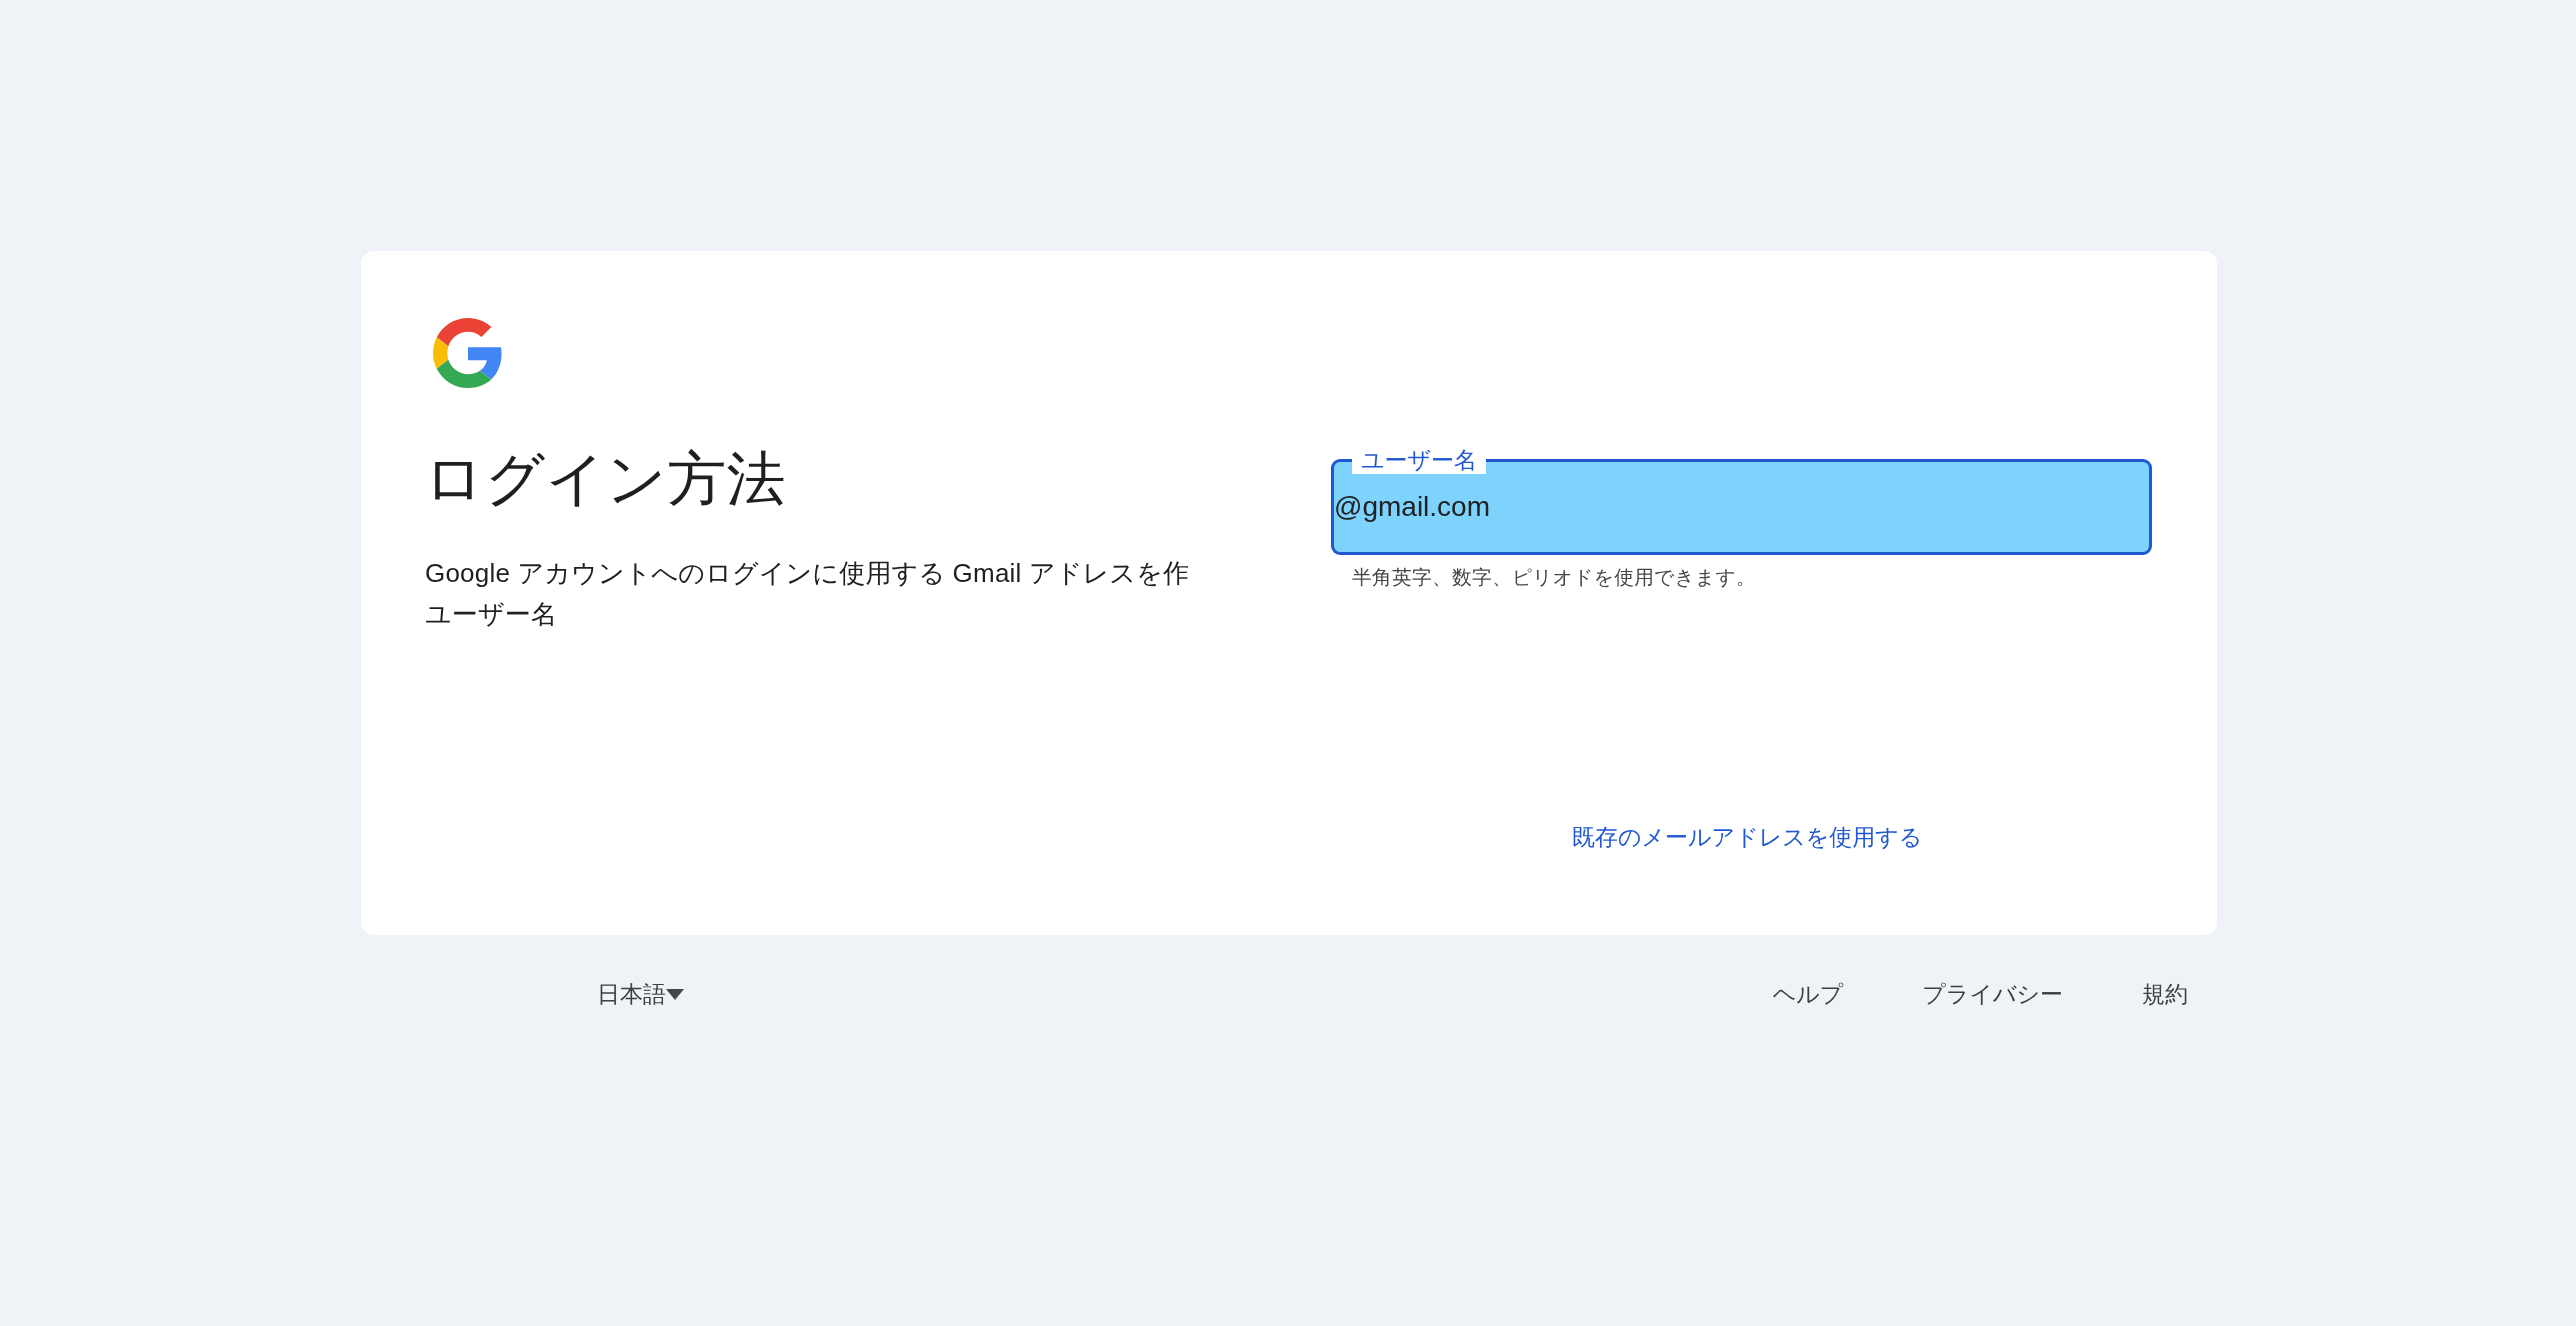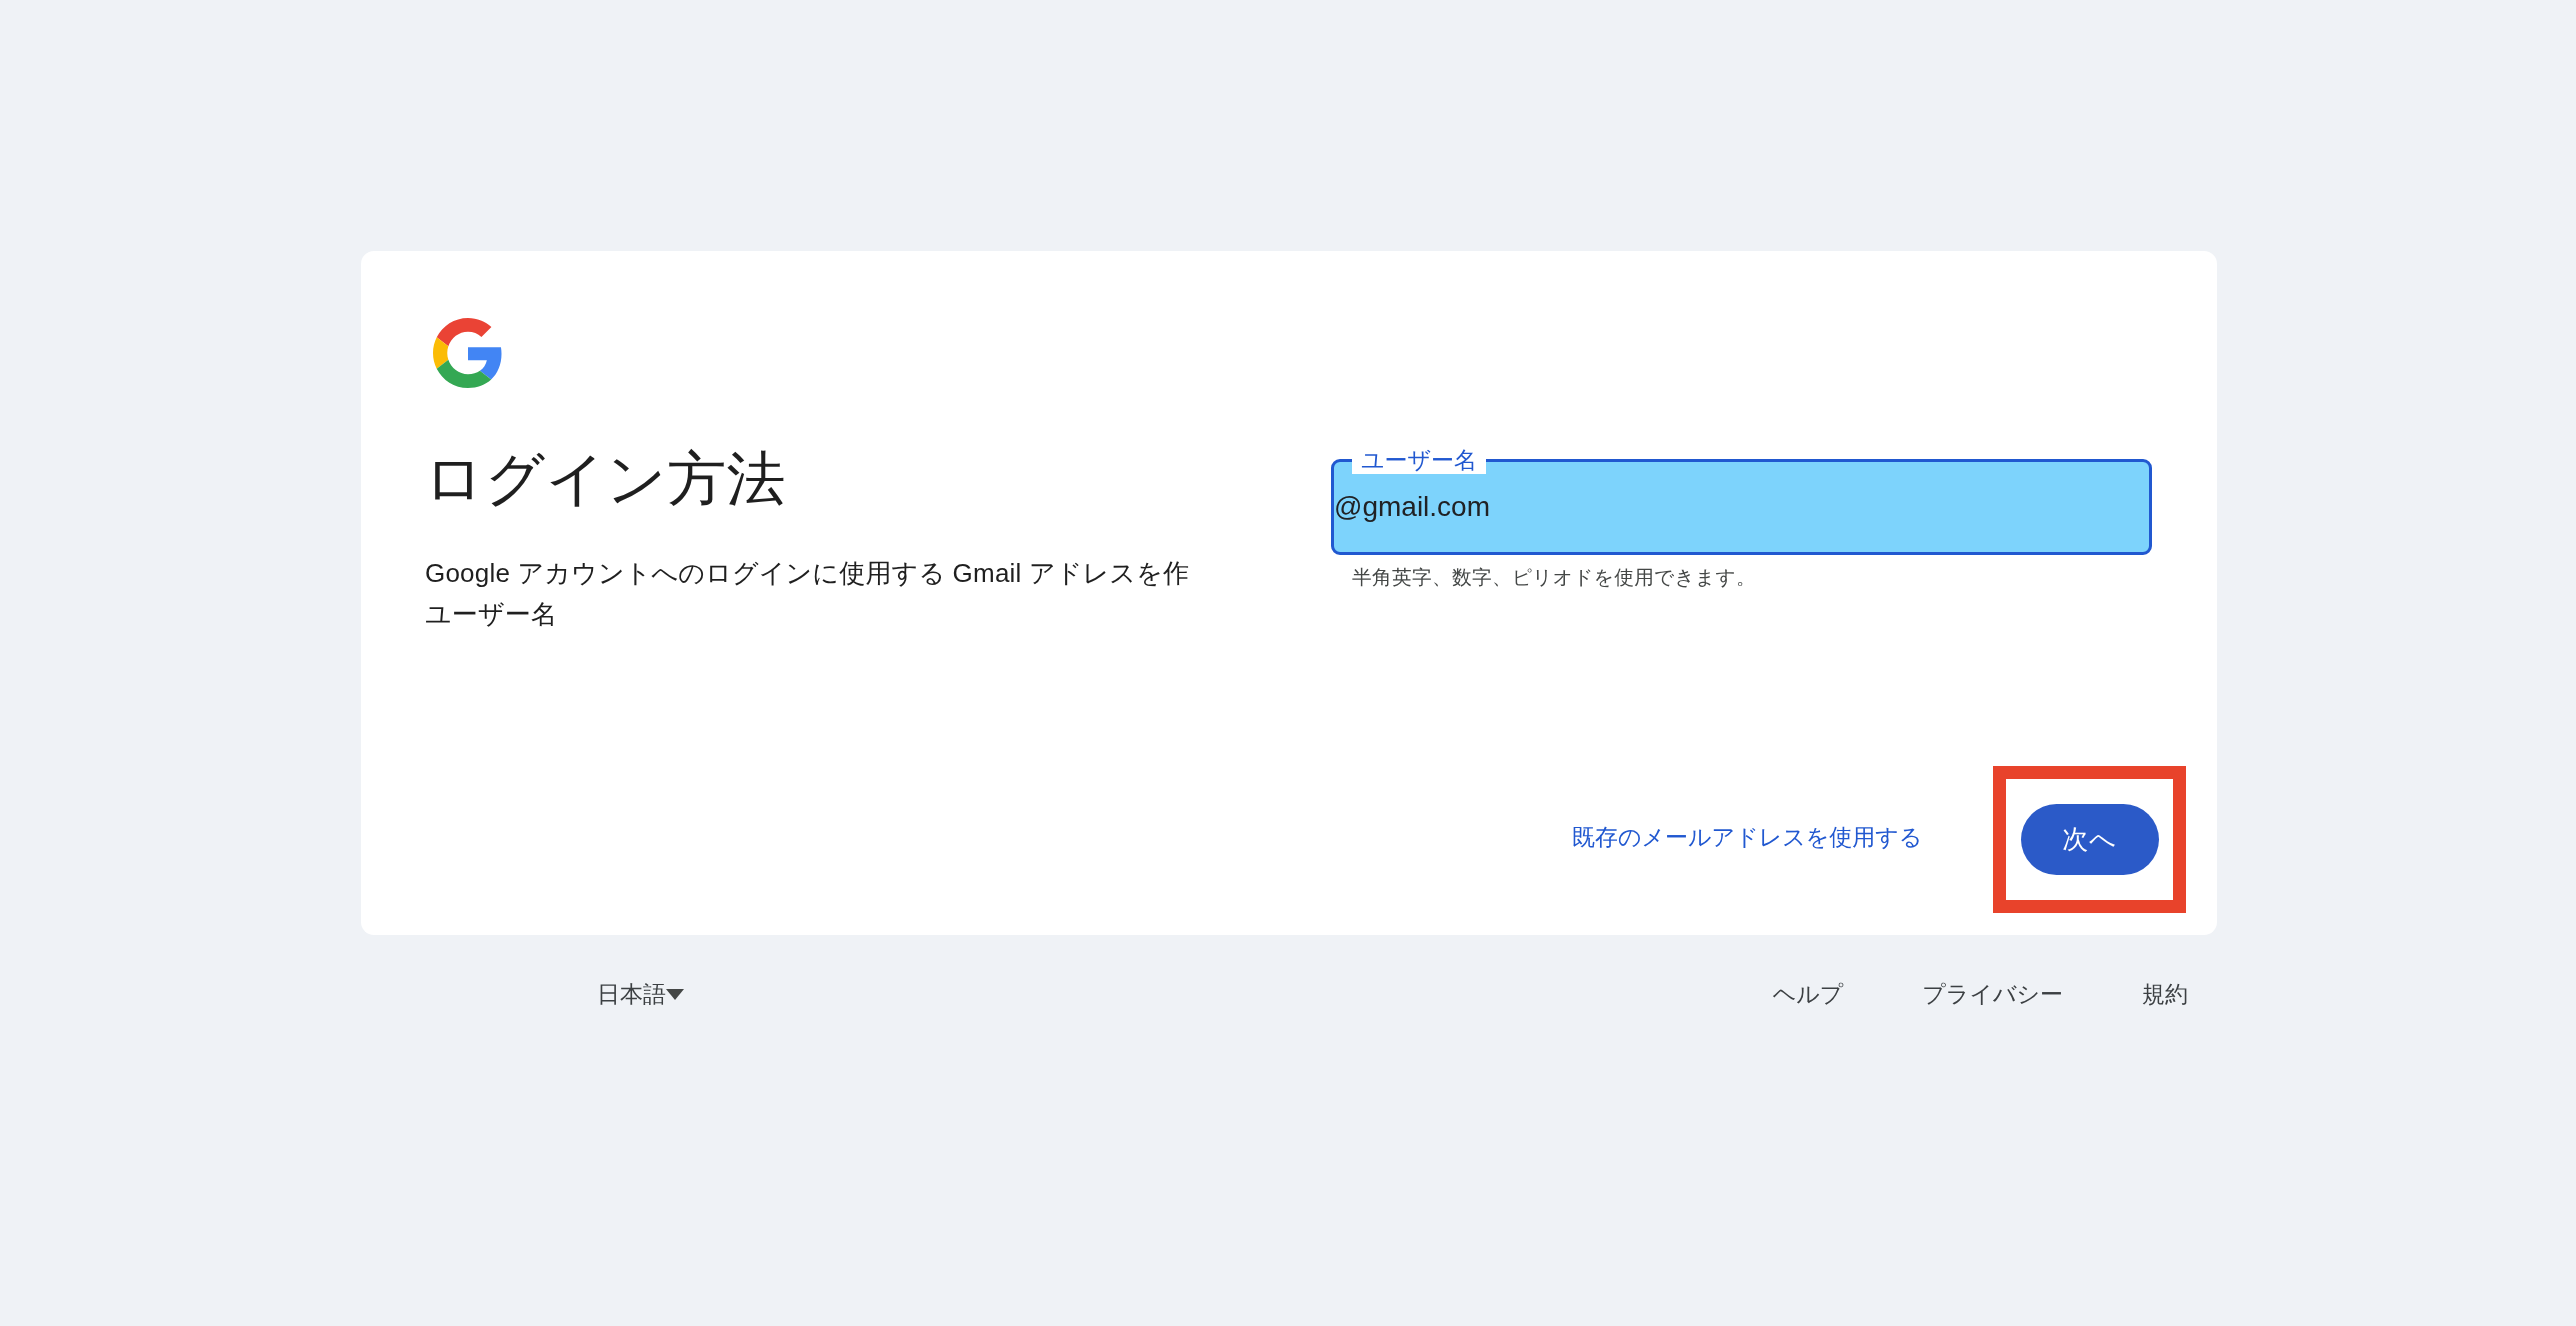--- a/index.html
+++ b/index.html
@@ -180,23 +180,20 @@
 
   <div class="field">
     <span class="field-label">ユーザー名</span>
     <span class="field-suffix">@gmail.com</span>
   </div>
 
   <div class="helper">半角英字、数字、ピリオドを使用できます。</div>
 
   <a class="link">既存のメールアドレスを使用する</a>
 
-  <div class="red-box">
-    <button class="next-btn">次へ</button>
-  </div>
 
 </div>
 
 <div class="lang-select">
   <span>日本語</span>
   <span class="caret"></span>
 </div>
 
 <div class="footer-links">
   <a>ヘルプ</a>

